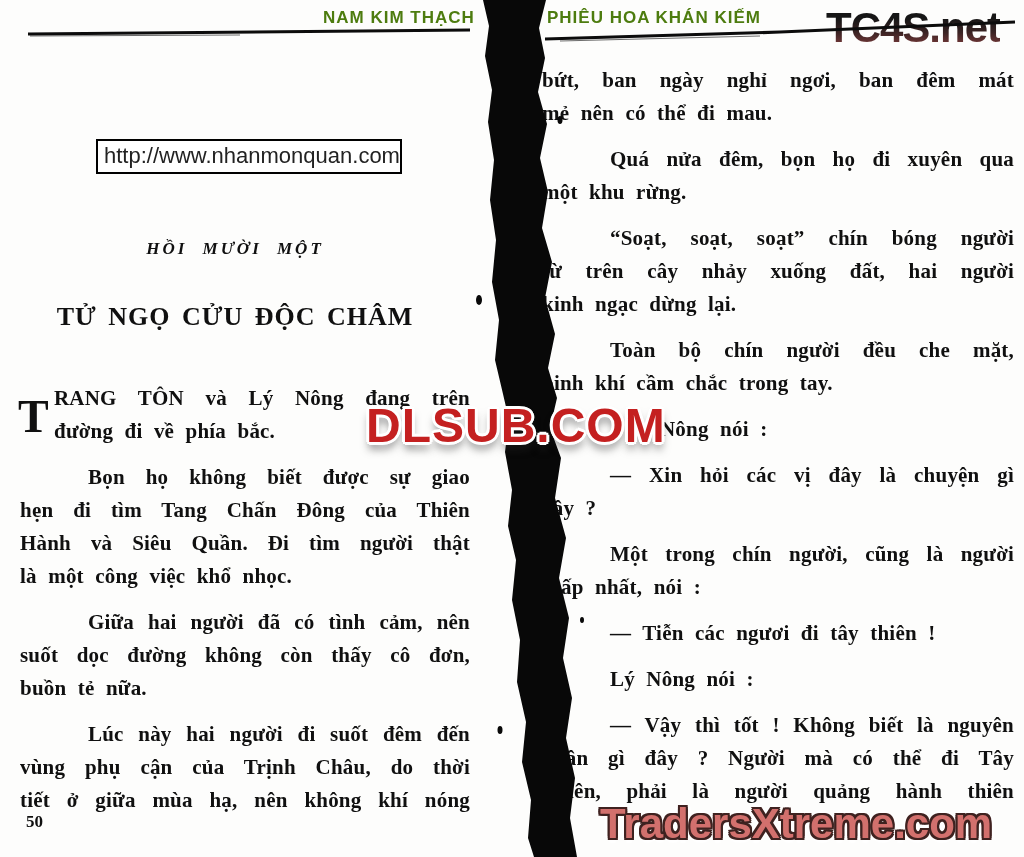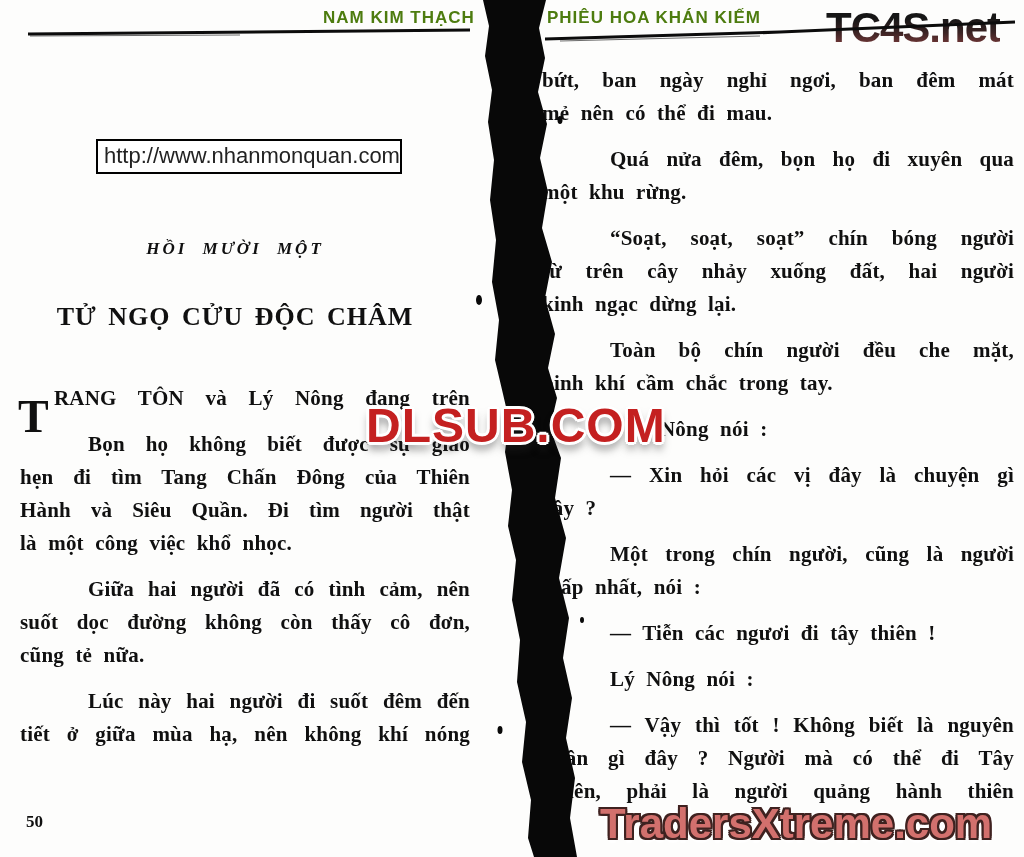--- a/index.html
+++ b/index.html
@@ -79,34 +79,36 @@
   <div id="url-box">
     <span>http://www.nhanmonquan.com</span>
   </div>
 
   <div id="chapter-label">HỒI MƯỜI MỘT</div>
   <div id="chapter-title">TỬ NGỌ CỬU ĐỘC CHÂM</div>
   <div id="left-body">
       <div class="para">
         <span class="dropcap">T</span>
         <div class="line pad">RANG TÔN và Lý Nông đang trên</div>
+        <div class="line pad last">đường đi về phía bắc.</div>
       </div>
       <div class="para">
         <div class="line indent">Bọn họ không biết được sự giao</div>
         <div class="line">hẹn đi tìm Tang Chấn Đông của Thiên</div>
         <div class="line">Hành và Siêu Quần. Đi tìm người thật</div>
         <div class="line last">là một công việc khổ nhọc.</div>
       </div>
       <div class="para">
         <div class="line indent">Giữa hai người đã có tình cảm, nên</div>
         <div class="line">suốt dọc đường không còn thấy cô đơn,</div>
-        <div class="line last">cũng tẻ nữa.</div>
+        <div class="line last">buồn tẻ nữa.</div>
       </div>
       <div class="para">
         <div class="line indent">Lúc này hai người đi suốt đêm đến</div>
+        <div class="line">vùng phụ cận của Trịnh Châu, do thời</div>
         <div class="line">tiết ở giữa mùa hạ, nên không khí nóng</div>
       </div>
     </div>
   <div id="page-num">50</div>
 
   <div id="right-body">
       <div class="para">
         <div class="line">bứt, ban ngày nghỉ ngơi, ban đêm mát</div>
         <div class="line last">mẻ nên có thể đi mau.</div>
       </div>

